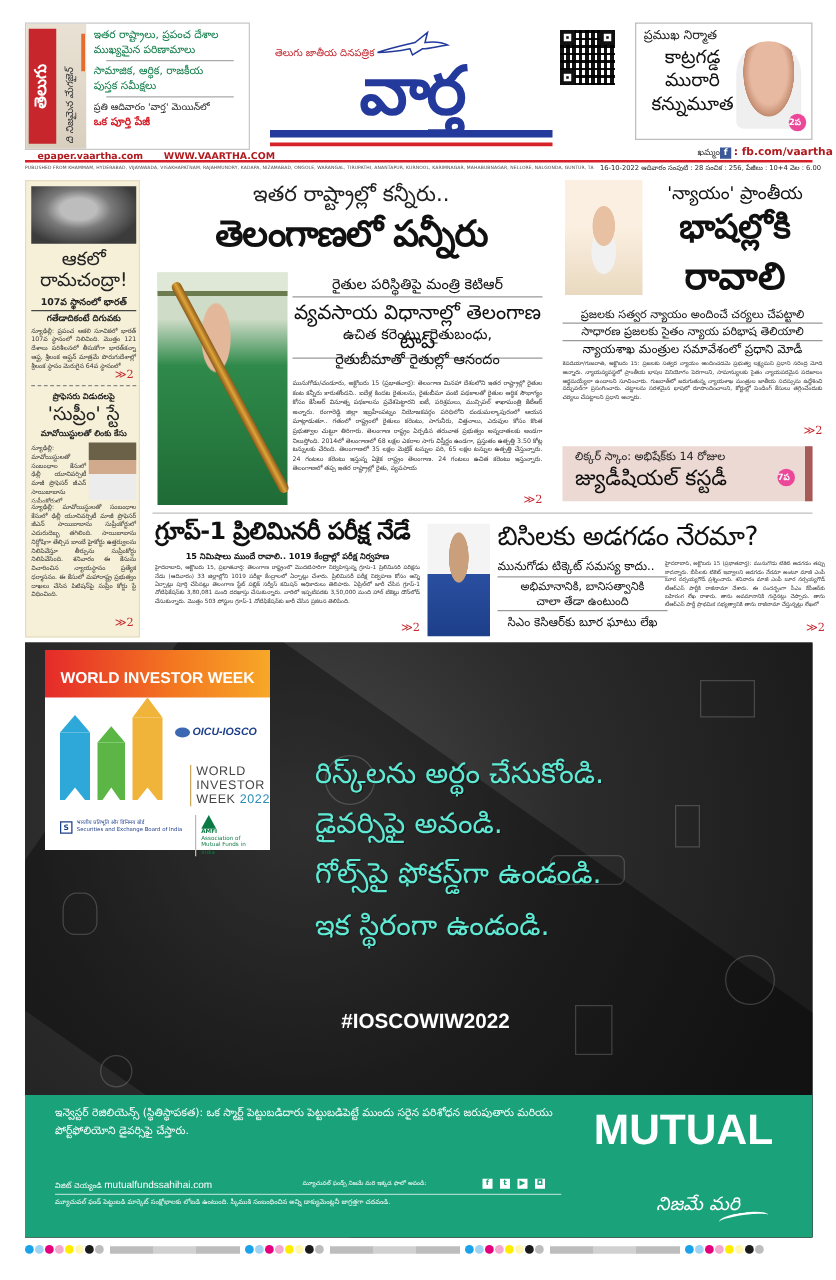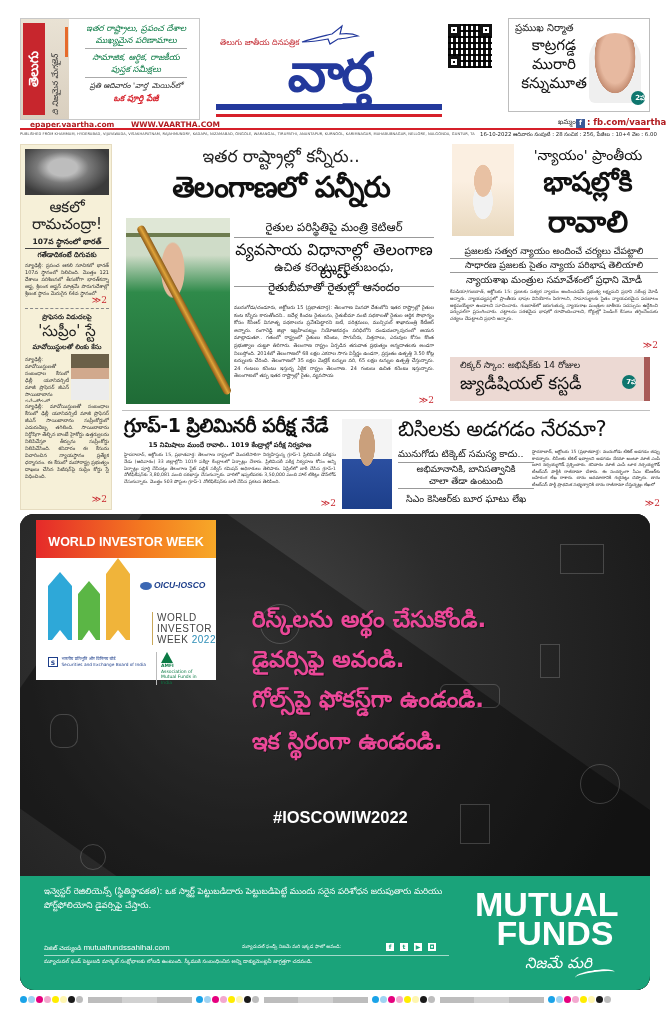--- a/index.html
+++ b/index.html
@@ -6,21 +6,21 @@
   html, body { width: 669px; height: 1024px; background: #ffffff; overflow: hidden; }
   body { font-family: "DejaVu Sans", sans-serif; color: #111; position: relative; }
 
   
   .masthead { position: absolute; left: 0; top: 0; width: 669px; height: 140px; }
   .promo-box { position: absolute; left: 20px; top: 18px; width: 180px; height: 102px; border: 1px solid #c8c8c8; background: #fff; }
   .promo-side { position: absolute; left: 0; top: 0; width: 48px; height: 100px; background: linear-gradient(180deg,#e9e2d4 0%,#d9cfbf 100%); overflow: hidden; }
   .promo-side .logo-v { position: absolute; left: 2px; top: 4px; width: 22px; height: 92px; background: #c7262d; color: #fff; font-size: 13px; font-weight: bold; writing-mode: vertical-rl; transform: rotate(180deg); text-align: center; line-height: 22px; }
   .promo-side .sub-v { position: absolute; left: 27px; top: 4px; width: 16px; height: 92px; color: #333; font-size: 8px; writing-mode: vertical-rl; transform: rotate(180deg); line-height: 16px; font-style: italic; }
   .promo-side .strip { position: absolute; left: 44px; top: 8px; width: 3px; height: 30px; background: #e66b2c; }
-  .promo-text { position: absolute; left: 54px; top: 3px; width: 122px; text-align: center; font-size: 8.5px; line-height: 12px; color: #0a7a44; font-style: italic; }
+  .promo-text { position: absolute; left: 54px; top: 3px; width: 122px; font-size: 8.5px; line-height: 12px; color: #0a7a44; }
   .promo-text .divider { height: 1px; background: #aaa; margin: 2px 10px; }
   .promo-text .dark { color: #222; font-size: 7.5px; }
   .promo-text .red { color: #d6202a; font-weight: bold; }
   .urls { position: absolute; left: 30px; top: 120px; font-size: 7.5px; font-weight: bold; color: #b01b1f; }
   .urls span { margin-right: 14px; }
 
   .brand-tagline { position: absolute; left: 220px; top: 38px; font-size: 8px; color: #c2262e; }
   .dove-icon { position: absolute; left: 300px; top: 24px; width: 60px; height: 24px; }
   .logo-word { position: absolute; left: 214px; top: 42px; width: 230px; height: 62px; font-family: "DejaVu Sans", sans-serif; font-weight: bold; font-size: 54px; color: #23399c; letter-spacing: -3px; line-height: 62px; text-align: center; }
   .logo-bar { position: absolute; left: 216px; top: 104px; width: 226px; height: 6px; background: #23399c; }
@@ -29,21 +29,21 @@
   .qr-code { position: absolute; left: 448px; top: 24px; width: 44px; height: 44px; background:
      repeating-linear-gradient(90deg,#111 0 3px,#fff 3px 5px),
      repeating-linear-gradient(0deg,#111 0 2px,#fff 2px 6px); background-blend-mode: multiply; }
   .qr-code .finder { position: absolute; width: 12px; height: 12px; border: 3px solid #111; background: #fff; }
   .qr-code .finder::after { content: ""; position: absolute; left: 2px; top: 2px; width: 2px; height: 2px; background: #111; }
 
   .news-tease { position: absolute; left: 508px; top: 18px; width: 142px; height: 94px; border: 1px solid #bdbdbd; background: #fff; }
   .news-tease .kicker { position: absolute; left: 6px; top: 3px; font-size: 10px; color: #222; }
   .news-tease .name { position: absolute; left: 6px; top: 17px; width: 78px; font-size: 15px; line-height: 19px; color: #111; text-align: center; }
   .news-tease .portrait { position: absolute; right: 8px; top: 14px; width: 52px; height: 70px; border-radius: 26px 26px 6px 6px; background: radial-gradient(ellipse at 50% 35%,#e7b9a0 0 40%,#c48d72 55%,#efefef 56%); }
-  .page-badge { display: inline-block; width: 14px; height: 14px; border-radius: 50%; background: #0f766e; color: #fff; font-size: 7px; line-height: 14px; text-align: right; font-weight: bold; }
+  .page-badge { display: inline-block; width: 14px; height: 14px; border-radius: 50%; background: #ec4899; color: #fff; font-size: 7px; line-height: 14px; text-align: left; font-weight: bold; }
   .news-tease .page-badge { position: absolute; right: 4px; bottom: 6px; }
 
   .loc-label { position: absolute; left: 528px; top: 118px; font-size: 7px; color: #333; padding-left: 30px; }
   .fb-link { position: absolute; left: 576px; top: 117px; font-size: 8.5px; color: #b01b1f; font-weight: bold; }
   .fb-icon { display: inline-block; width: 9px; height: 9px; background: #3b5998; color: #fff; font-size: 7px; line-height: 9px; text-align: center; margin-right: 2px; }
   .red-rule { position: absolute; left: 20px; top: 128px; width: 630px; height: 2px; background: #d6202a; }
   .publish-line { position: absolute; left: 20px; top: 132px; width: 455px; font-size: 3.6px; color: #444; white-space: nowrap; overflow: hidden; letter-spacing: 0.1px; }
   .date-line { position: absolute; left: 480px; top: 131px; font-size: 5.4px; color: #222; white-space: nowrap; }
 
   
@@ -99,39 +99,39 @@
   .bandi-photo { position: absolute; left: 342px; top: 419px; width: 50px; height: 90px; background:
       radial-gradient(ellipse at 50% 30%,#caa07c 0 22%,transparent 23%),
       linear-gradient(180deg,#f4f4f4 0 45%,#2b4fa0 45%,#1d3f8a 100%); }
   .kcr-headline { position: absolute; left: 398px; top: 417px; width: 262px; font-size: 21px; color: #111; letter-spacing: -0.5px; }
   .kcr-deck { position: absolute; left: 398px; width: 136px; text-align: center; font-size: 9px; color: #111; }
   .kcr-deck.rule { border-bottom: 1px solid #999; }
   .kcr-body { position: absolute; left: 532px; top: 449px; width: 128px; }
   .kcr-body .body-txt { font-size: 4.4px; line-height: 6.6px; }
 
   
-  .ad { position: absolute; left: 20px; top: 514px; width: 630px; height: 476px; background: #2a2a2a; overflow: hidden; border-radius: 14px; }
+  .ad { position: absolute; left: 20px; top: 514px; width: 630px; height: 476px; background: #2a2a2a; overflow: hidden; }
   .ad-bg { position: absolute; inset: 0; background:
       radial-gradient(circle at 35% 30%, #4a4a4a 0, #2c2c2c 40%, #1c1c1c 80%),
       #222; }
   .ad-bg .shadow { position: absolute; left: 150px; top: -40px; width: 700px; height: 360px; background: rgba(0,0,0,0.35); transform: rotate(35deg); transform-origin: top left; }
   .doodle { position: absolute; border: 1px solid rgba(255,255,255,0.18); }
   .wiw-card { position: absolute; left: 16px; top: 6px; width: 180px; height: 160px; background: #fff; }
   .wiw-banner { position: absolute; left: 0; top: 0; width: 180px; height: 38px; background: linear-gradient(90deg,#e52a2a 0%,#f47a20 60%,#f7a828 100%); color: #fff; font-family: "Liberation Sans", sans-serif; font-weight: bold; font-size: 12.5px; line-height: 44px; text-align: center; }
   .pencil { position: absolute; bottom: 40px; }
   .iosco-logo { position: absolute; left: 104px; top: 60px; font-family: "Liberation Sans", sans-serif; font-weight: bold; font-style: italic; font-size: 8.5px; color: #1d3e8a; }
   .iosco-globe { display: inline-block; width: 12px; height: 8px; border-radius: 50%; background: #3b67b3; vertical-align: middle; margin-right: 2px; }
   .wiw-title { position: absolute; left: 116px; top: 92px; border-left: 1px solid #c9a85a; padding-left: 4px; font-family: "Liberation Sans", sans-serif; font-size: 10px; line-height: 11px; color: #444; letter-spacing: 0.5px; }
   .wiw-title .yr { color: #2c8db6; }
   .sebi-logo { position: absolute; left: 12px; top: 136px; font-size: 4.3px; color: #1d3e8a; line-height: 6px; }
   .sebi-logo .mark { display: inline-block; width: 10px; height: 10px; border: 1px solid #1d3e8a; font-size: 6px; line-height: 9px; text-align: center; font-weight: bold; vertical-align: middle; margin-right: 2px; }
   .amfi-logo { position: absolute; left: 120px; top: 132px; font-size: 4.5px; color: #0a7a44; line-height: 5.5px; border-left: 1px solid #bbb; padding-left: 4px; }
   .amfi-logo .tri { display: inline-block; width: 0; height: 0; border-left: 6px solid transparent; border-right: 6px solid transparent; border-bottom: 11px solid #0a7a44; vertical-align: middle; margin-right: 2px; }
 
-  .ad-line { position: absolute; left: 232px; font-size: 23px; color: #ec4899; font-weight: bold; text-shadow: 1px 1px 0 rgba(0,0,0,0.4); white-space: nowrap; }
+  .ad-line { position: absolute; left: 232px; font-size: 23px; color: #5eead4; font-weight: normal; text-shadow: 1px 1px 0 rgba(0,0,0,0.4); white-space: nowrap; }
   .ad-hashtag { position: absolute; left: 253px; font-family: "Liberation Sans", sans-serif; font-weight: bold; font-size: 16.5px; color: #fff; white-space: nowrap; }
 
   .ad-footer { position: absolute; left: 0; top: 362px; width: 630px; height: 114px; background: #1aa37a; }
   .ad-footer .copy { position: absolute; left: 24px; top: 8px; width: 440px; font-size: 8.6px; line-height: 14px; color: #fff; }
   .ad-footer .visit { position: absolute; left: 24px; top: 67px; font-size: 6px; color: #fff; }
   .ad-footer .visit b { font-family: "Liberation Sans", sans-serif; font-size: 8px; font-weight: normal; }
   .ad-footer .follow { position: absolute; left: 222px; top: 68px; font-size: 4.8px; color: #fff; }
   .social { position: absolute; top: 67px; width: 8px; height: 8px; background: #fff; color: #1aa37a; font-size: 6px; line-height: 8px; text-align: center; font-weight: bold; }
   .ad-footer .rule { position: absolute; left: 24px; top: 79px; width: 405px; height: 1px; background: rgba(255,255,255,0.6); }
   .ad-footer .disclaimer { position: absolute; left: 24px; top: 82px; width: 420px; font-size: 5.3px; color: #fff; white-space: nowrap; }
@@ -354,21 +354,20 @@
     </div>
     <div class="follow">మ్యూచువల్ ఫండ్స్ నిజమే మరి ఇక్కడ ఫాలో అవండి:</div>
     <span class="social" style="left:366px;">f</span>
     <span class="social" style="left:380px;">t</span>
     <span class="social" style="left:394px;">▶</span>
     <span class="social" style="left:408px;">◘</span>
     <div class="rule"></div>
     <div class="disclaimer">మ్యూచువల్ ఫండ్ పెట్టుబడి మార్కెట్ సంక్షోభాలకు లోబడి ఉంటుంది. స్కీముకి సంబంధించిన అన్ని డాక్యుమెంట్లనీ జాగ్రత్తగా చదవండి.</div>
     <div class="mf-brand">
       <div>MUTUAL</div>
-      <div style="padding-left:20px;">FUNDS</div>
     </div>
     <div class="mf-tag">నిజమే మరి</div>
     <div class="mf-swoosh"></div>
   </div>
 </div>
 
 <div class="colorbar">
     <div class="cb-group">
       <span class="dot" style="background: rgb(26, 163, 232);"></span>
       <span class="dot" style="background: rgb(159, 211, 242);"></span>

